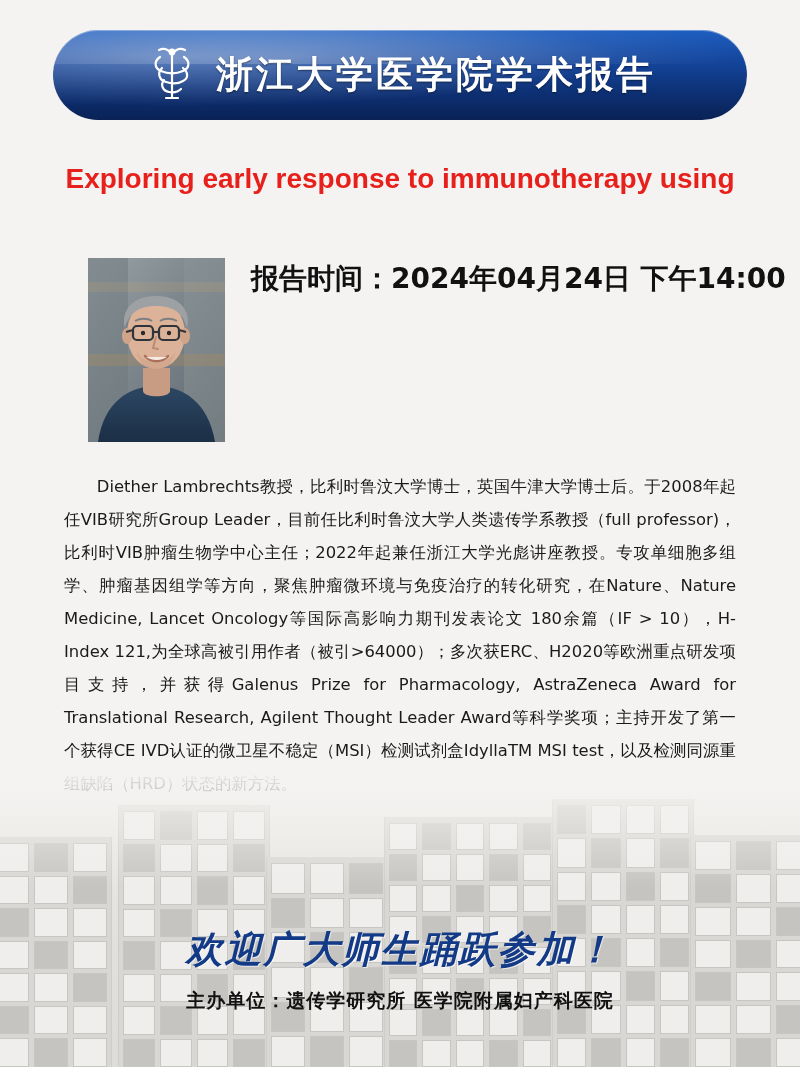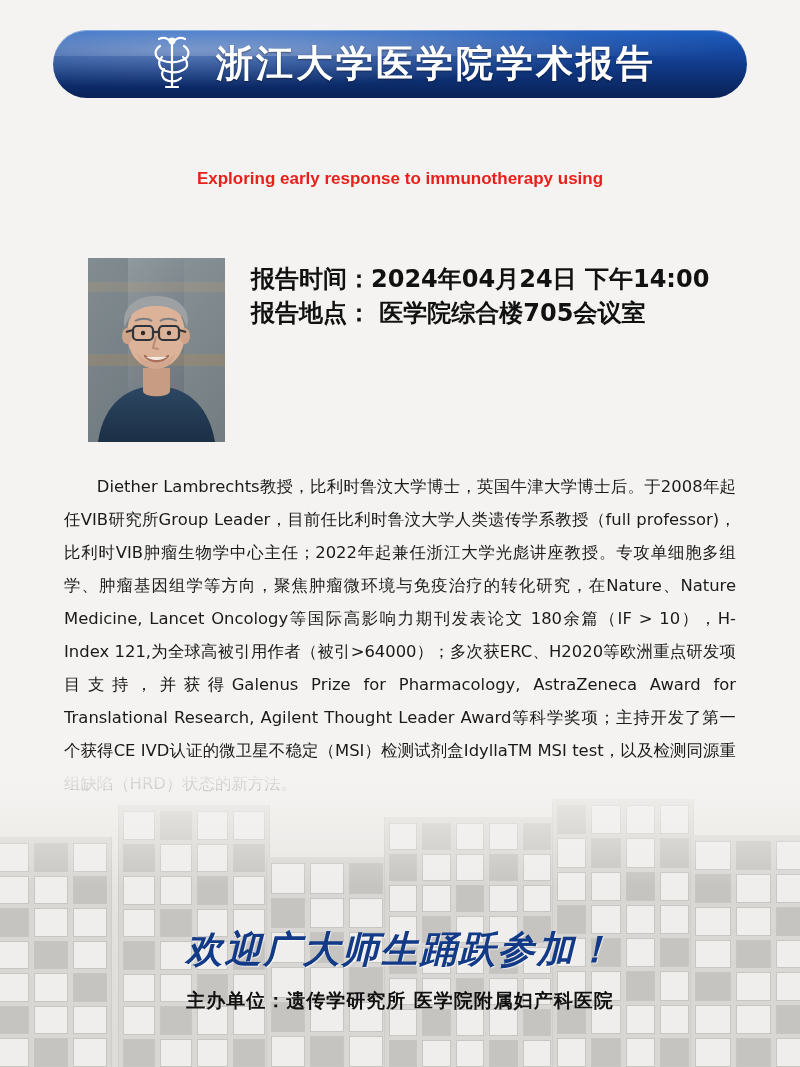--- a/index.html
+++ b/index.html
@@ -57,21 +57,21 @@
     border: 1px solid #c8c6c2;
   }
   .win.dark { background: #c6c4c0; }
 
   
   .header {
     position: absolute;
     left: 53px;
     top: 30px;
     width: 694px;
-    height: 68px;
+    height: 90px;
     border-radius: 45px;
     background:
       radial-gradient(ellipse at 18% 30%, rgba(255,255,255,0.30) 0%, rgba(255,255,255,0) 55%),
       linear-gradient(to bottom, #1f5fc0 0%, #14459c 35%, #0d2f72 72%, #0a2256 100%);
     box-shadow: inset 0 1px 0 rgba(255,255,255,.35);
     display: flex;
     align-items: center;
     justify-content: center;
     overflow: hidden;
   }
@@ -108,21 +108,21 @@
   
   .eng-title {
     position: absolute;
     left: 40px;
     top: 160px;
     width: 720px;
     text-align: center;
     color: #e8201b;
     font-family: "Liberation Sans", sans-serif;
     font-weight: bold;
-    font-size: 17px;
+    font-size: 28px;
     line-height: 38px;
     letter-spacing: 0px;
   }
 
   
   .info-row {
     position: absolute;
     left: 88px;
     top: 258px;
     width: 640px;
@@ -139,21 +139,21 @@
     position: relative;
   }
   .photo svg { display: block; }
 
   .fields {
     margin-left: 26px;
     padding-top: 4px;
   }
   .field {
     font-family: "DejaVu Sans", "Liberation Sans", sans-serif;
-    font-size: 24px;
+    font-size: 28px;
     font-weight: bold;
     color: #111111;
     line-height: 34px;
     white-space: nowrap;
   }
 
   
   .bio {
     position: absolute;
     left: 64px;
@@ -466,21 +466,20 @@
 
         <path d="M57 98 C63 105, 74 105, 80 98" stroke="#a96f59" stroke-width="2.4" fill="none" stroke-linecap="round"></path>
         <path d="M58 99 C64 103, 73 103, 79 99" fill="#ffffff" opacity="0.75"></path>
 
         <path d="M48 92 C52 108, 84 108, 88 92 C86 104, 78 112, 68 112 C58 112, 50 104, 48 92 Z" fill="#c79c82" opacity="0.45"></path>
       </svg>
     </div>
 
     <div class="fields">
       <div class="field">报告时间：2024年04月24日 下午14:00</div>
-      <div class="field">报告地点： 医学院综合楼705会议室</div>
     </div>
   </div>
 
   <div class="bio">Diether Lambrechts教授，比利时鲁汶大学博士，英国牛津大学博士后。于2008年起任VIB研究所Group Leader，目前任比利时鲁汶大学人类遗传学系教授（full professor)，比利时VIB肿瘤生物学中心主任；2022年起兼任浙江大学光彪讲座教授。专攻单细胞多组学、肿瘤基因组学等方向，聚焦肿瘤微环境与免疫治疗的转化研究，在Nature、Nature Medicine, Lancet Oncology等国际高影响力期刊发表论文 180余篇（IF &gt; 10），H-Index 121,为全球高被引用作者（被引&gt;64000）；多次获ERC、H2020等欧洲重点研发项目支持，并获得Galenus Prize for Pharmacology, AstraZeneca Award for Translational Research, Agilent Thought Leader Award等科学奖项；主持开发了第一个获得CE IVD认证的微卫星不稳定（MSI）检测试剂盒IdyllaTM MSI test，以及检测同源重组缺陷（HRD）状态的新方法。</div>
 
   <div class="welcome">欢迎广大师生踊跃参加！</div>
   <div class="organizers">主办单位：遗传学研究所    医学院附属妇产科医院</div>
 
 </div>
 

